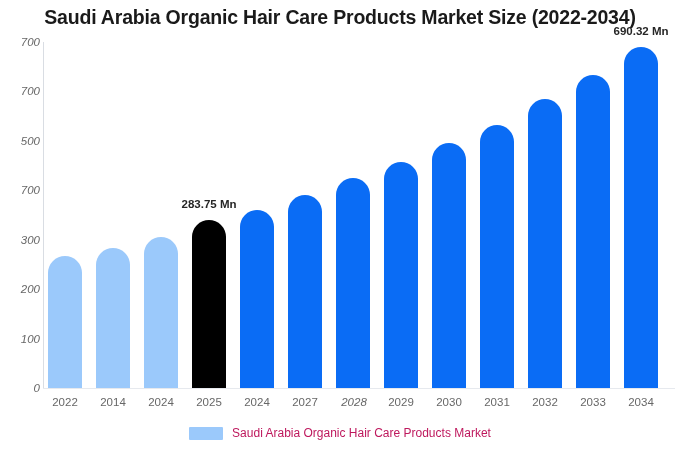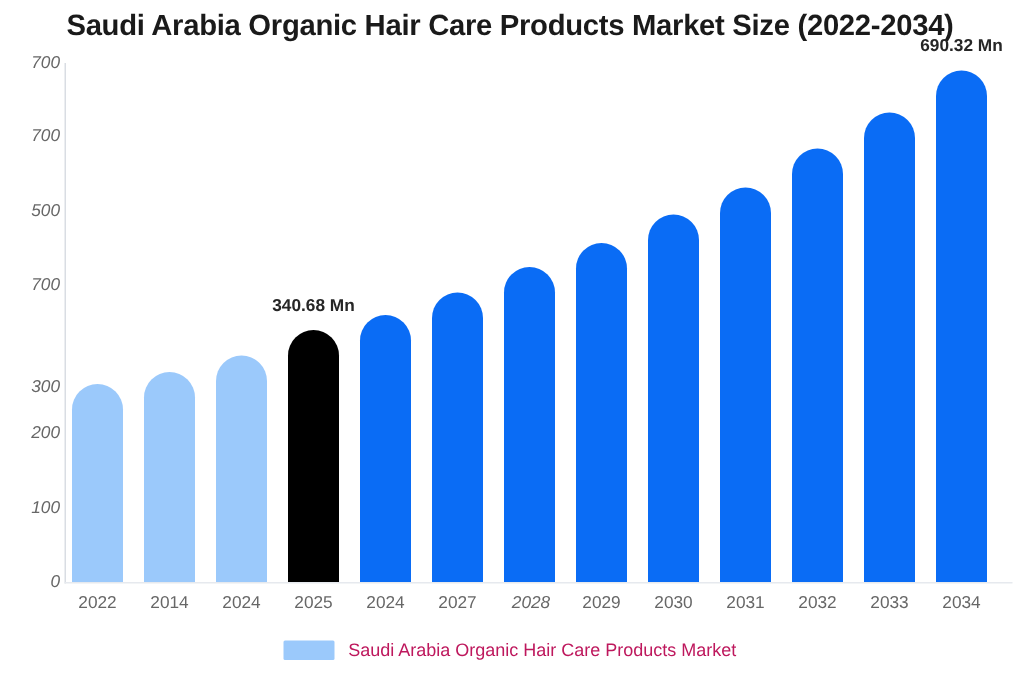--- a/index.html
+++ b/index.html
@@ -134,21 +134,21 @@
 <body>
 
 <div id="chart-root">
 
   <div id="chart-title">Saudi Arabia Organic Hair Care Products Market Size (2022-2034)</div>
 
   <div id="y-axis">
       <div class="ytick" style="top: 388px;">0</div>
       <div class="ytick" style="top: 338.571px;">100</div>
       <div class="ytick" style="top: 289.143px;">200</div>
-      <div class="ytick" style="top: 239.714px; margin-top: 18px;">300</div>
+      <div class="ytick" style="top: 239.714px;">300</div>
       <div class="ytick" style="top: 190.286px;">700</div>
       <div class="ytick" style="top: 140.857px;">500</div>
       <div class="ytick" style="top: 91.4286px;">700</div>
       <div class="ytick" style="top: 42px;">700</div>
     </div>
   <div id="axis-line"></div>
   <div id="baseline"></div>
 
   <div id="plot">
       <div class="bar-slot" style="left: 4px; height: 346px;">
@@ -188,21 +188,21 @@
         <div class="bar future" style="height: 312.883px; background: rgb(10, 108, 245);"></div>
       </div>
       <div class="bar-slot" style="left: 580px; height: 346px;">
         <div class="bar future" style="height: 341.215px; background: rgb(10, 108, 245);"></div>
       </div>
     </div>
   <div id="x-axis">
       <div class="xtick" style="left: 65px;">2022</div>
       <div class="xtick" style="left: 113px;">2014</div>
       <div class="xtick" style="left: 161px;">2024</div>
-      <div class="bar-label" style="left: 209px; top: 197.607px;">340.68 Mn</div>
+      <div class="bar-label" style="left: 209px; top: 197.607px;">283.75 Mn</div>
       <div class="xtick" style="left: 209px;">2025</div>
       <div class="xtick" style="left: 257px;">2024</div>
       <div class="xtick" style="left: 305px;">2027</div>
       <div class="xtick" style="left: 354px; font-style: italic;">2028</div>
       <div class="xtick" style="left: 401px;">2029</div>
       <div class="xtick" style="left: 449px;">2030</div>
       <div class="xtick" style="left: 497px;">2031</div>
       <div class="xtick" style="left: 545px;">2032</div>
       <div class="xtick" style="left: 593px;">2033</div>
       <div class="bar-label" style="left: 641px; top: 24.7847px;">690.32 Mn</div>

